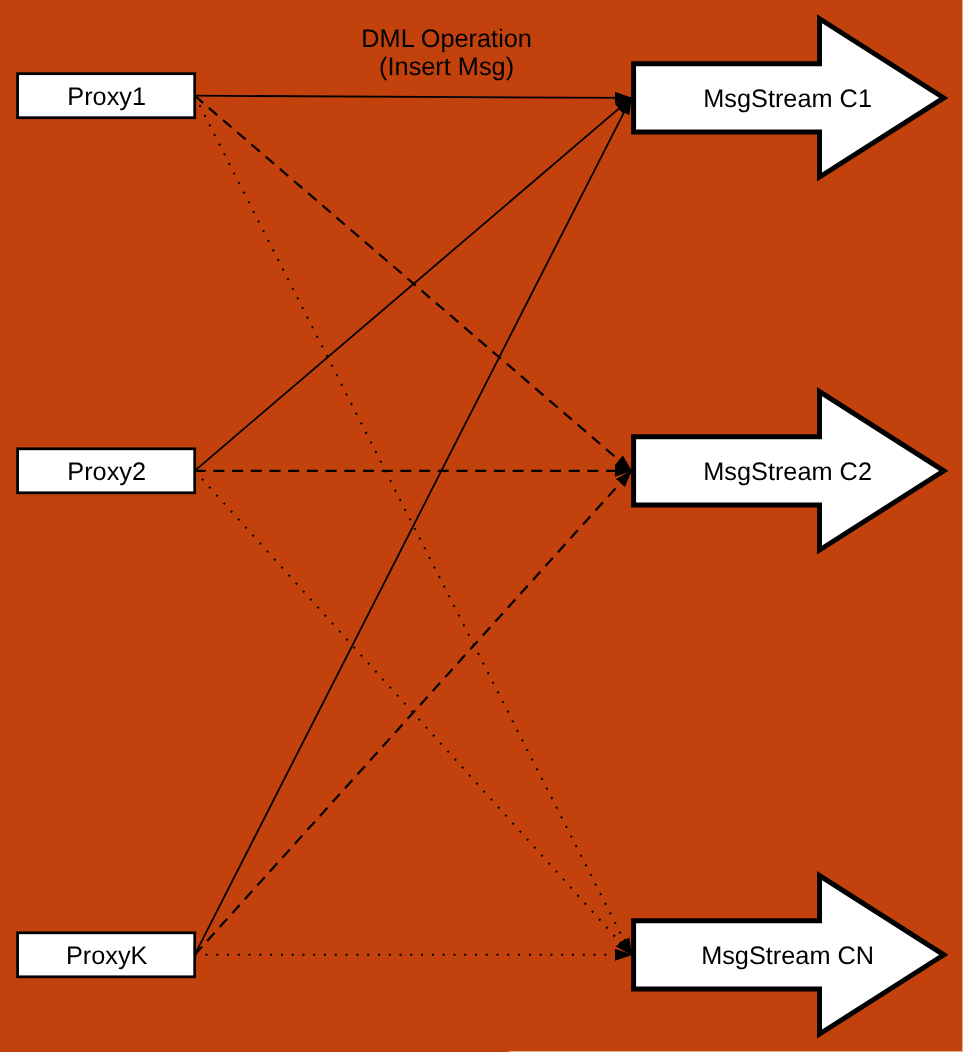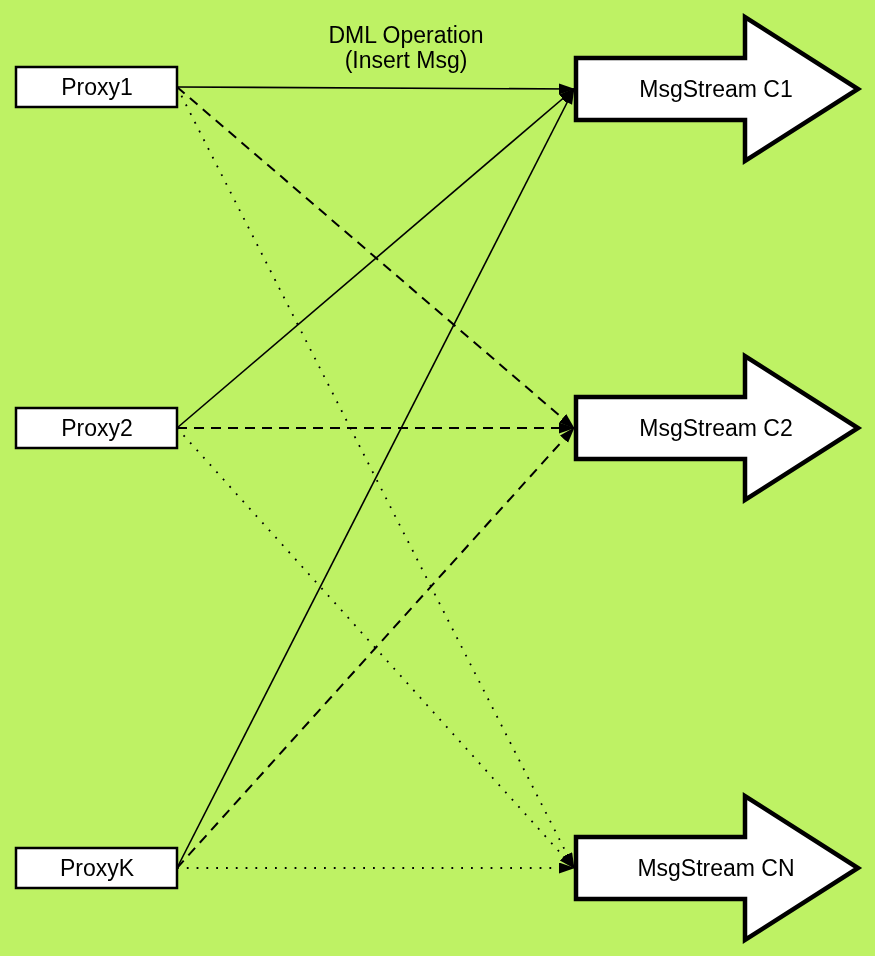--- a/index.html
+++ b/index.html
@@ -4,21 +4,21 @@
 <style>
   html, body {
     margin: 0;
     padding: 0;
     background: #ffffff;
   }
   #stage {
     position: relative;
     width: 875px;
     height: 956px;
-    background: #bef264;
+    background: #c2410c;
     overflow: hidden;
   }
   svg text {
     font-family: "Liberation Sans", sans-serif;
     fill: #000000;
     text-anchor: middle;
   }
   .title-text { font-size: 23px; }
   .node-label { font-size: 23px; }
   .proxy-box {

